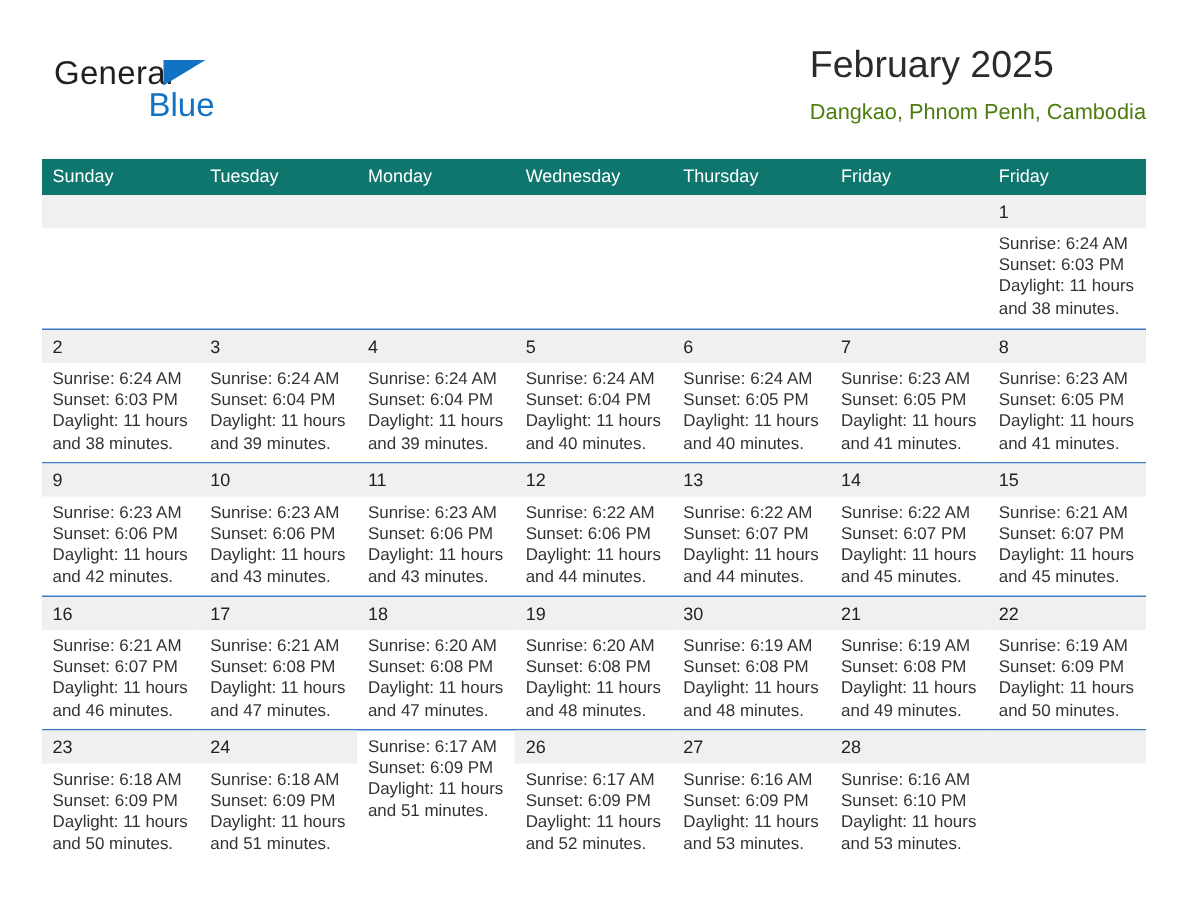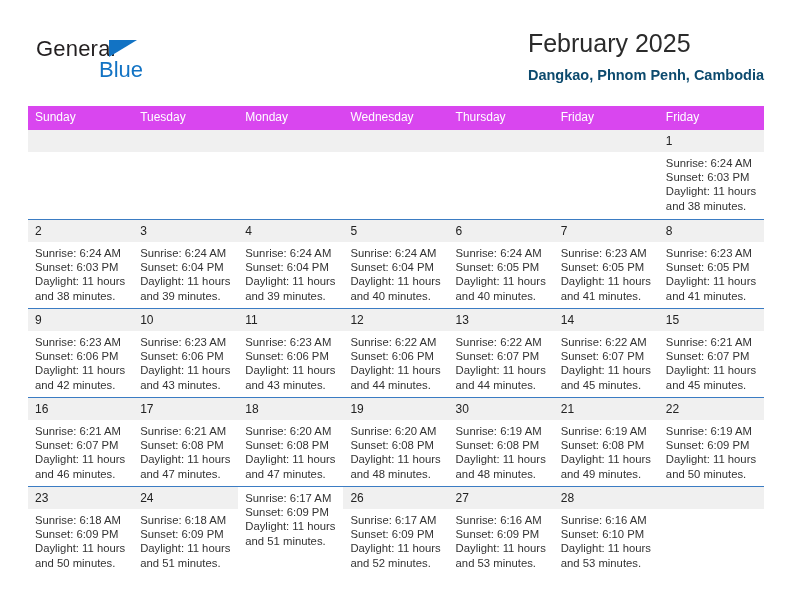--- a/index.html
+++ b/index.html
@@ -76,38 +76,37 @@
   }
   .cal-title {
     font-size: 25px;
     color: #2b2b2b;
     line-height: 30px;
     white-space: nowrap;
   }
   .cal-subtitle {
     margin-top: 8px;
     font-size: 14.5px;
-    color: #0c4a6e;
+    color: #4d7c0f;
     line-height: 18px;
     white-space: nowrap;
-    font-weight: bold;
   }
 
   
   .calendar {
     position: absolute;
     left: 28px;
     top: 106px;
     width: 736px;
   }
 
   .weekday-row {
     display: flex;
     width: 100%;
-    background: #d946ef;
+    background: #0f766e;
   }
   .weekday-cell {
     flex: 1 1 0;
     min-width: 0;
     color: #ffffff;
     font-size: 12px;
     line-height: 17px;
     padding: 3px 0 4px 7px;
     box-sizing: border-box;
     white-space: nowrap;

